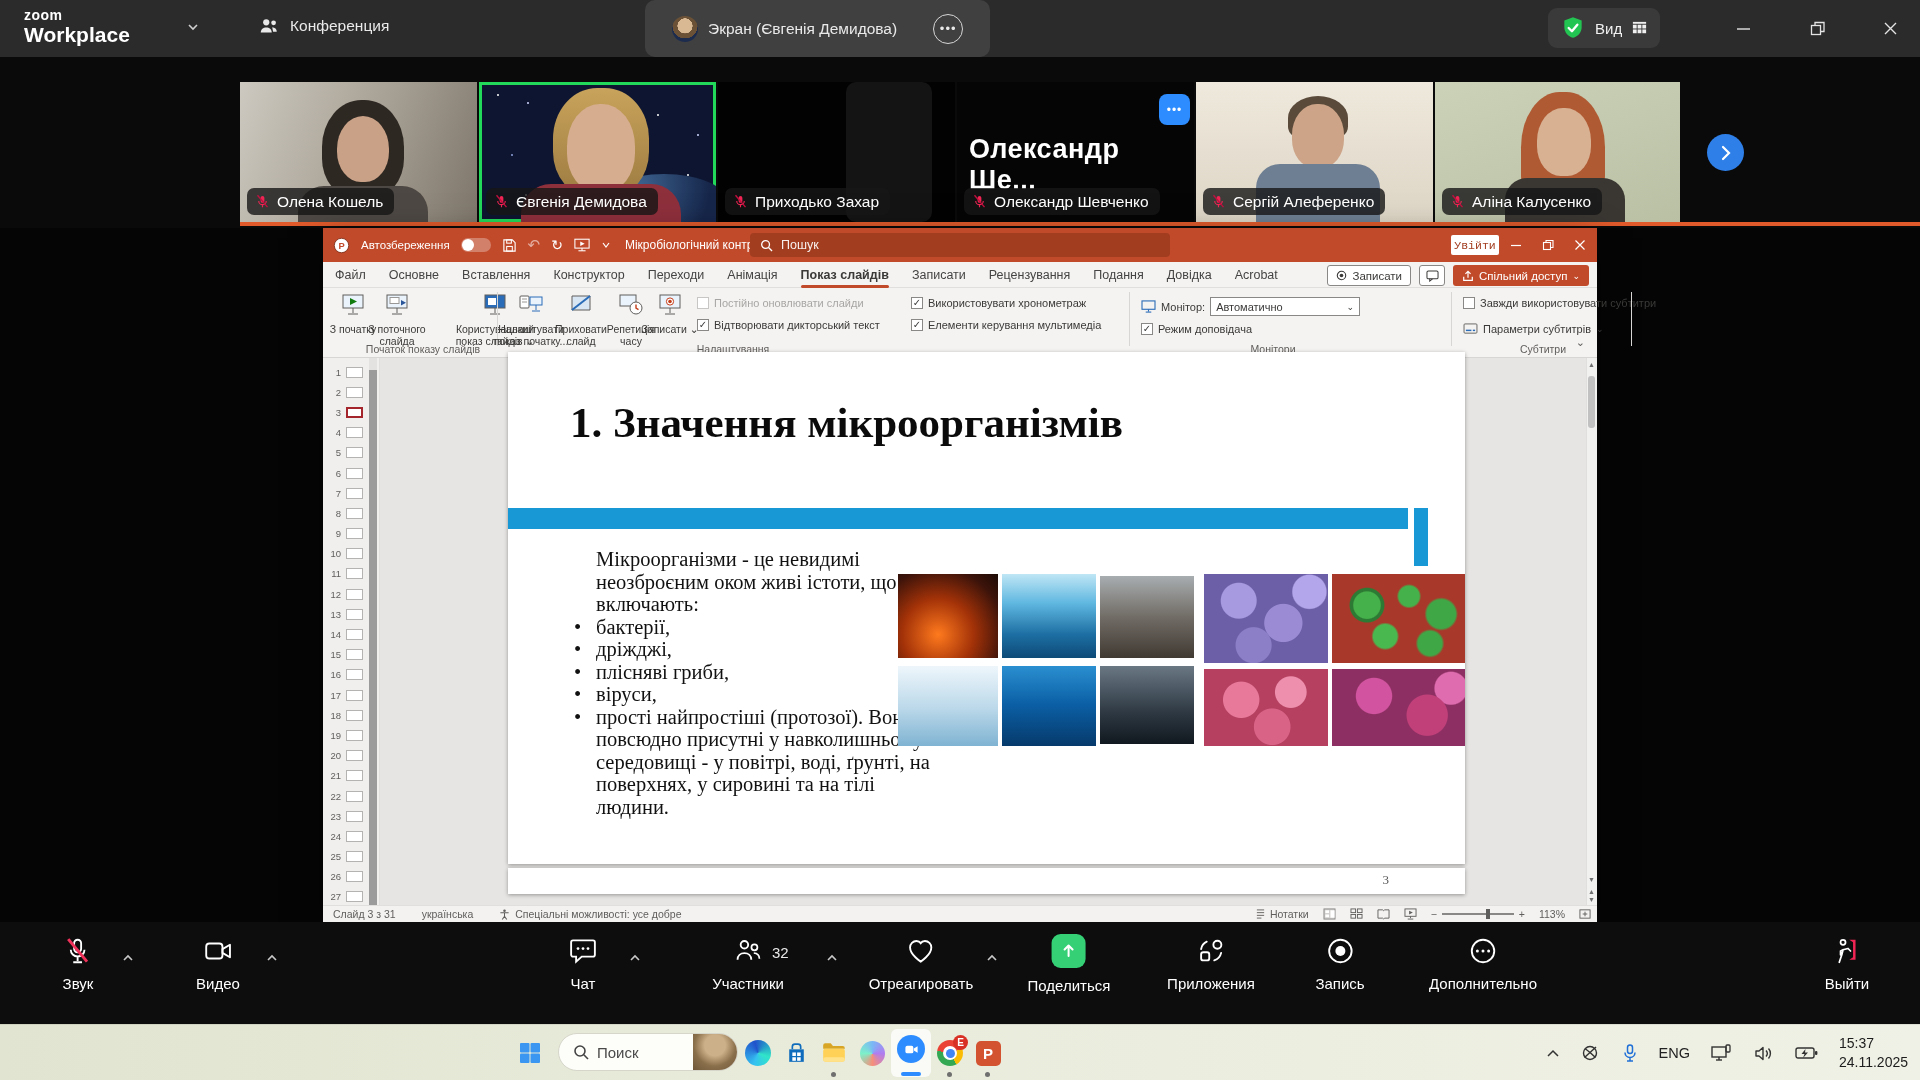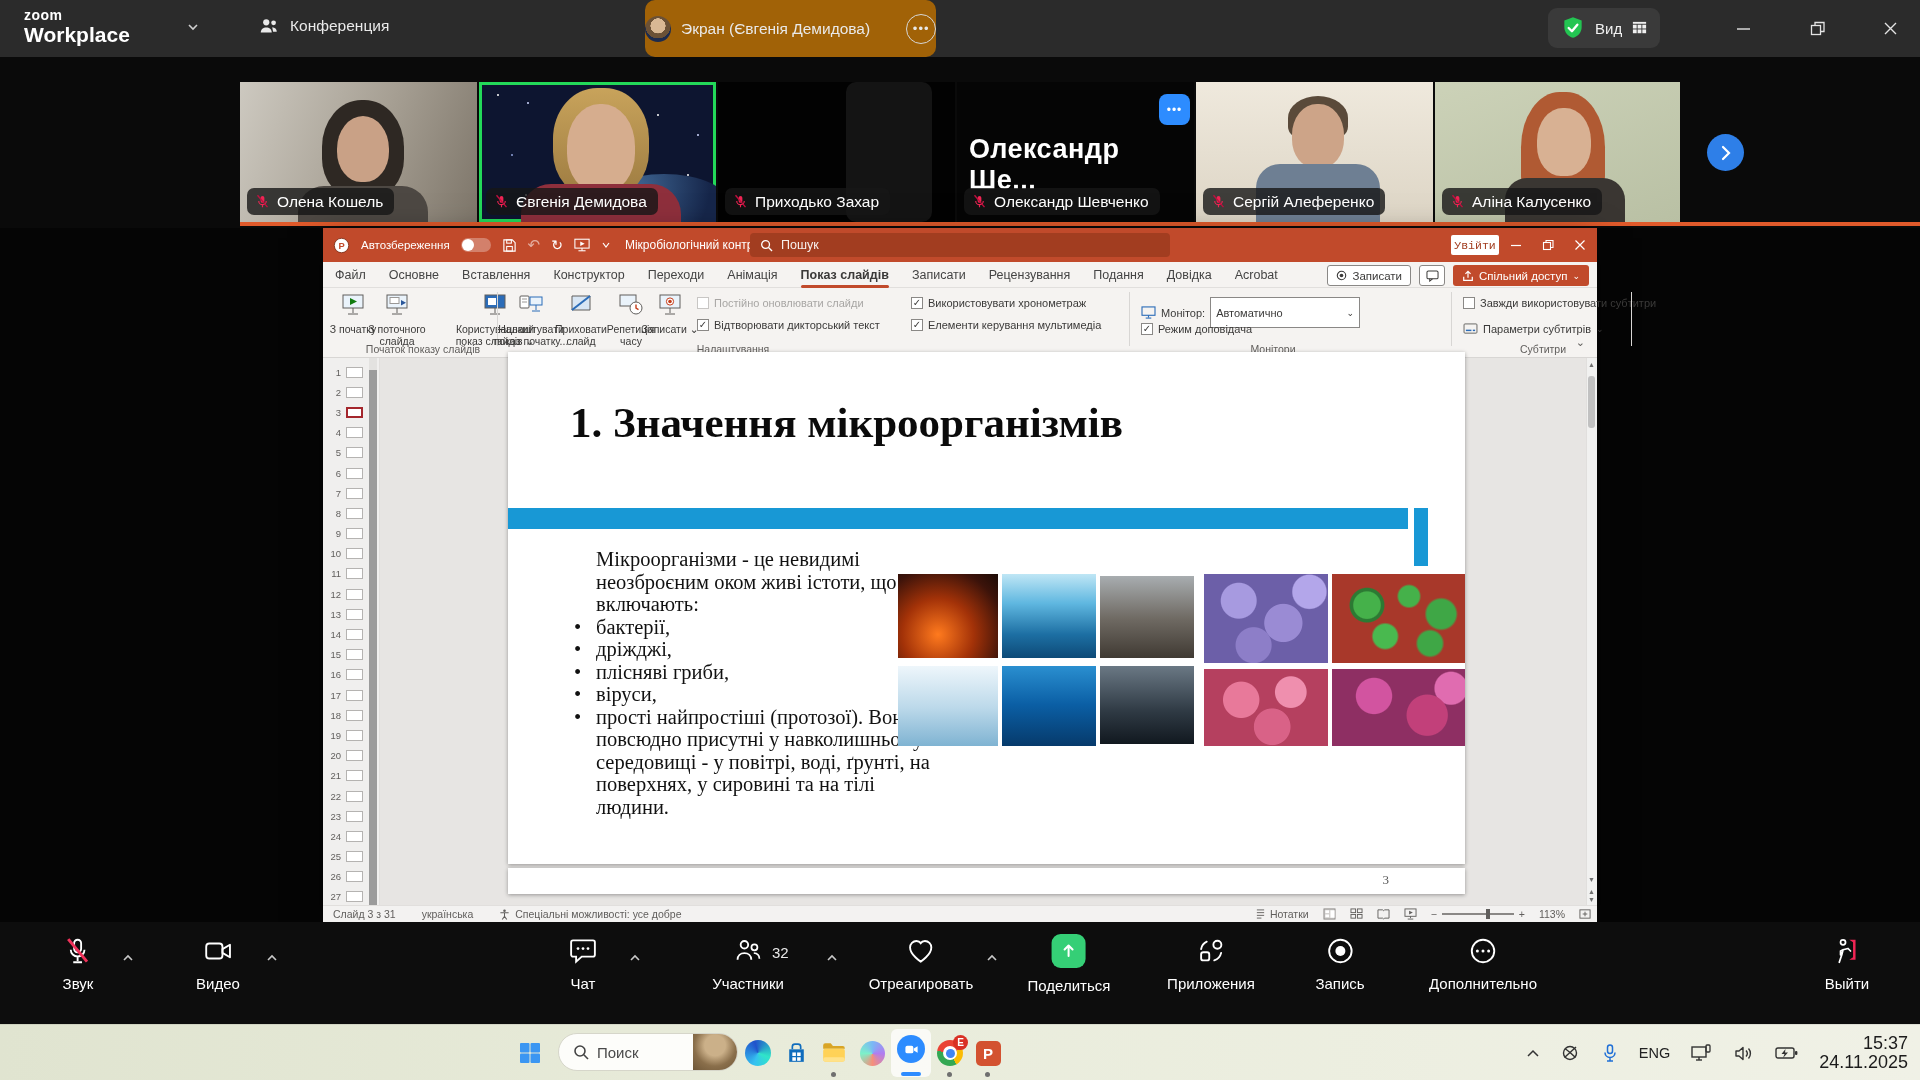--- a/index.html
+++ b/index.html
@@ -7,21 +7,21 @@
   .stage { position:relative; width:1920px; height:1080px; overflow:hidden; background:#050505; }
   .abs { position:absolute; }
 
   
   .topbar { left:0; top:0; width:1920px; height:57px; background:#2b2b2b; }
   .zlogo { left:24px; top:8px; color:#fff; line-height:1; }
   .zlogo .l1 { font-size:14px; font-weight:bold; letter-spacing:.5px; }
   .zlogo .l2 { font-size:21px; font-weight:bold; margin-top:2px; }
   .top-chev { color:#cfcfcf; font-size:14px; }
   .tab { display:flex; align-items:center; gap:10px; color:#e9e9e9; font-size:15.5px; }
-  .tab.active { background:#a16207; border-radius:10px; padding:0 0; height:57px; }
+  .tab.active { background:#404040; border-radius:10px; padding:0 27px; height:57px; }
   .avatar { width:26px; height:26px; border-radius:50%; background:radial-gradient(circle at 50% 38%, #d9b894 0 36%, #6b5136 37% 60%, #1d2b4d 61%); }
   .ellipsis-btn { width:30px; height:30px; border-radius:50%; border:1.6px solid #d6d6d6; color:#e8e8e8; font-size:13px; display:flex; align-items:center; justify-content:center; letter-spacing:1px; }
   .view-pill { display:flex; align-items:center; gap:9px; background:#3a3a3a; border-radius:9px; height:40px; padding:0 12px; color:#f0f0f0; font-size:15px; }
   .winbtn { color:#e3e3e3; display:flex; align-items:center; justify-content:center; width:28px; height:28px; }
 
   
   .strip { left:0; top:57px; width:1920px; height:171px; background:#0a0a0a; }
   .tile { position:absolute; top:25px; height:140px; width:237px; overflow:hidden; background:#000; }
   .tile.active-speaker { outline:3px solid #23d959; outline-offset:-3px; }
   .name-pill { position:absolute; left:7px; bottom:7px; height:27px; display:flex; align-items:center; gap:7px; background:rgba(22,22,22,.8); border-radius:7px; padding:0 11px 0 8px; color:#fff; font-size:15.5px; white-space:nowrap; }
@@ -55,21 +55,21 @@
 
   .ribbon { position:absolute; left:0; top:60px; width:100%; height:70px; background:#f5f3f1; border-bottom:1px solid #d8d6d4; font-size:10.5px; color:#3b3a39; }
   .rb-big { position:absolute; top:5px; width:72px; text-align:center; line-height:1.15; }
   .rb-big .ic { margin:0 auto 4px; }
   .rb-div { position:absolute; top:4px; width:1px; height:54px; background:#d8d6d4; }
   .grp-label { position:absolute; top:55px; font-size:10.5px; color:#605e5c; text-align:center; }
   .cbrow { position:absolute; display:flex; align-items:center; gap:5px; font-size:11px; color:#3b3a39; white-space:nowrap; }
   .cb { width:12px; height:12px; border:1px solid #8a8886; background:#fff; font-size:10px; line-height:10px; text-align:center; color:#3b3a39; }
   .cb.off { color:transparent; }
   .cbrow.dis { color:#a8a6a4; } .cbrow.dis .cb { border-color:#c8c6c4; }
-  .mon-select { display:flex; align-items:center; justify-content:space-between; width:150px; height:31px; border:1px solid #8a8886; background:#fff; font-size:11px; padding:0 5px; color:#3b3a39; }
+  .mon-select { display:flex; align-items:center; justify-content:space-between; width:150px; height:19px; border:1px solid #8a8886; background:#fff; font-size:11px; padding:0 5px; color:#3b3a39; }
 
   .slide-panel { position:absolute; left:0; top:130px; width:57px; height:547px; background:#f0efee; border-right:1px solid #e1dfdd; overflow:hidden; }
   .thumb-row { display:flex; align-items:center; gap:5px; height:20.2px; padding-left:4px; }
   .thumb-num { width:14px; text-align:right; font-size:9.5px; color:#605e5c; }
   .thumb-box { width:17px; height:11px; background:#fff; border:1px solid #b5b3b1; }
   .thumb-row.sel .thumb-box { border:2px solid #a4262c; }
   .panel-scroll { position:absolute; left:46px; top:130px; width:8px; height:547px; background:#e3e2e0; }
   .panel-thumb { position:absolute; left:46px; top:142px; width:8px; height:535px; background:#9b9b9b; }
 
   .canvas { position:absolute; left:57px; top:130px; width:1206px; height:547px; background:#e7e5e3; }
@@ -107,21 +107,21 @@
 
   
   .taskbar { left:0; top:1024px; width:1920px; height:56px; background:linear-gradient(90deg,#e0e4d0,#e9ecdb 45%,#f0f1e6); border-top:1px solid rgba(0,0,0,.08); }
   .tb-ic { position:absolute; top:14px; width:28px; height:28px; display:flex; align-items:center; justify-content:center; }
   .search-pill { position:absolute; left:558px; top:8px; width:180px; height:38px; background:#fdfdfa; border:1px solid #d6d6ca; border-radius:19px; display:flex; align-items:center; gap:8px; padding-left:14px; overflow:hidden; color:#4a4a4a; font-size:15px; }
   .castle { position:absolute; right:0; top:0; width:44px; height:38px; background:radial-gradient(circle at 50% 30%,#cbb089 0 30%,#8a6f4b 60%,#6b5436); }
   .run-dot { position:absolute; top:47px; width:5px; height:5px; border-radius:3px; background:#6f6f6f; }
   .zoom-tile { position:absolute; left:891px; top:4px; width:40px; height:48px; background:rgba(255,255,255,.75); border-radius:6px; }
   .zoom-pill { position:absolute; left:901px; top:47px; width:20px; height:4px; border-radius:2px; background:#2D8CFF; }
   .tray { position:absolute; right:0; top:0; height:56px; display:flex; align-items:center; gap:21px; padding-right:12px; color:#222; }
-  .clock { text-align:right; font-size:18px; line-height:19px; color:#1c1c1c; }
+  .clock { font-size:14px; line-height:19px; color:#1c1c1c; }
   .badge { position:absolute; right:-5px; top:-5px; width:15px; height:15px; border-radius:50%; background:#d93025; color:#fff; font-size:10px; font-weight:bold; display:flex; align-items:center; justify-content:center; }
 </style>
 </head>
 <body>
 
 <div class="stage">
 
   <div class="abs topbar">
     <div class="abs zlogo">
       <div class="l1">zoom</div>

